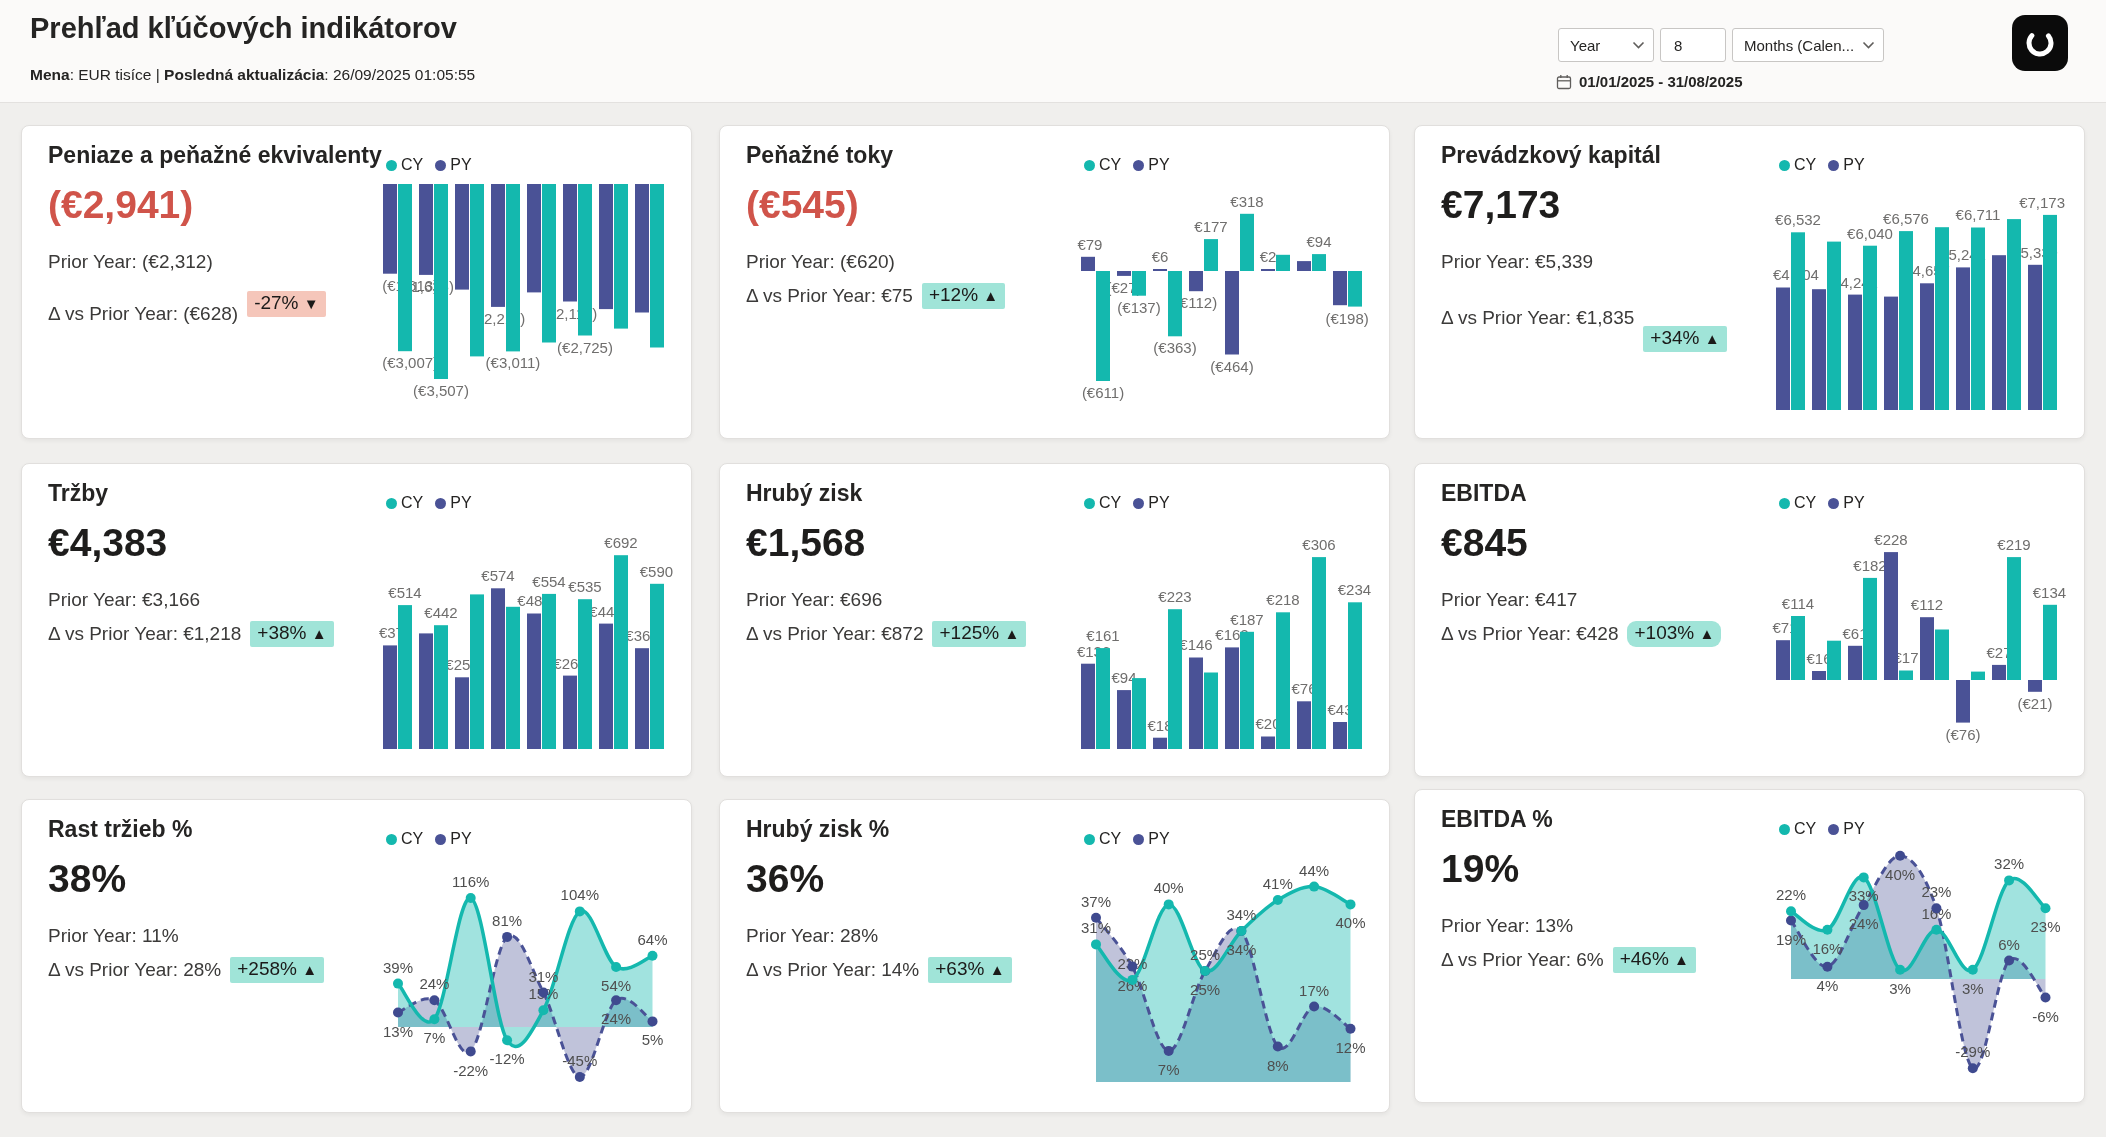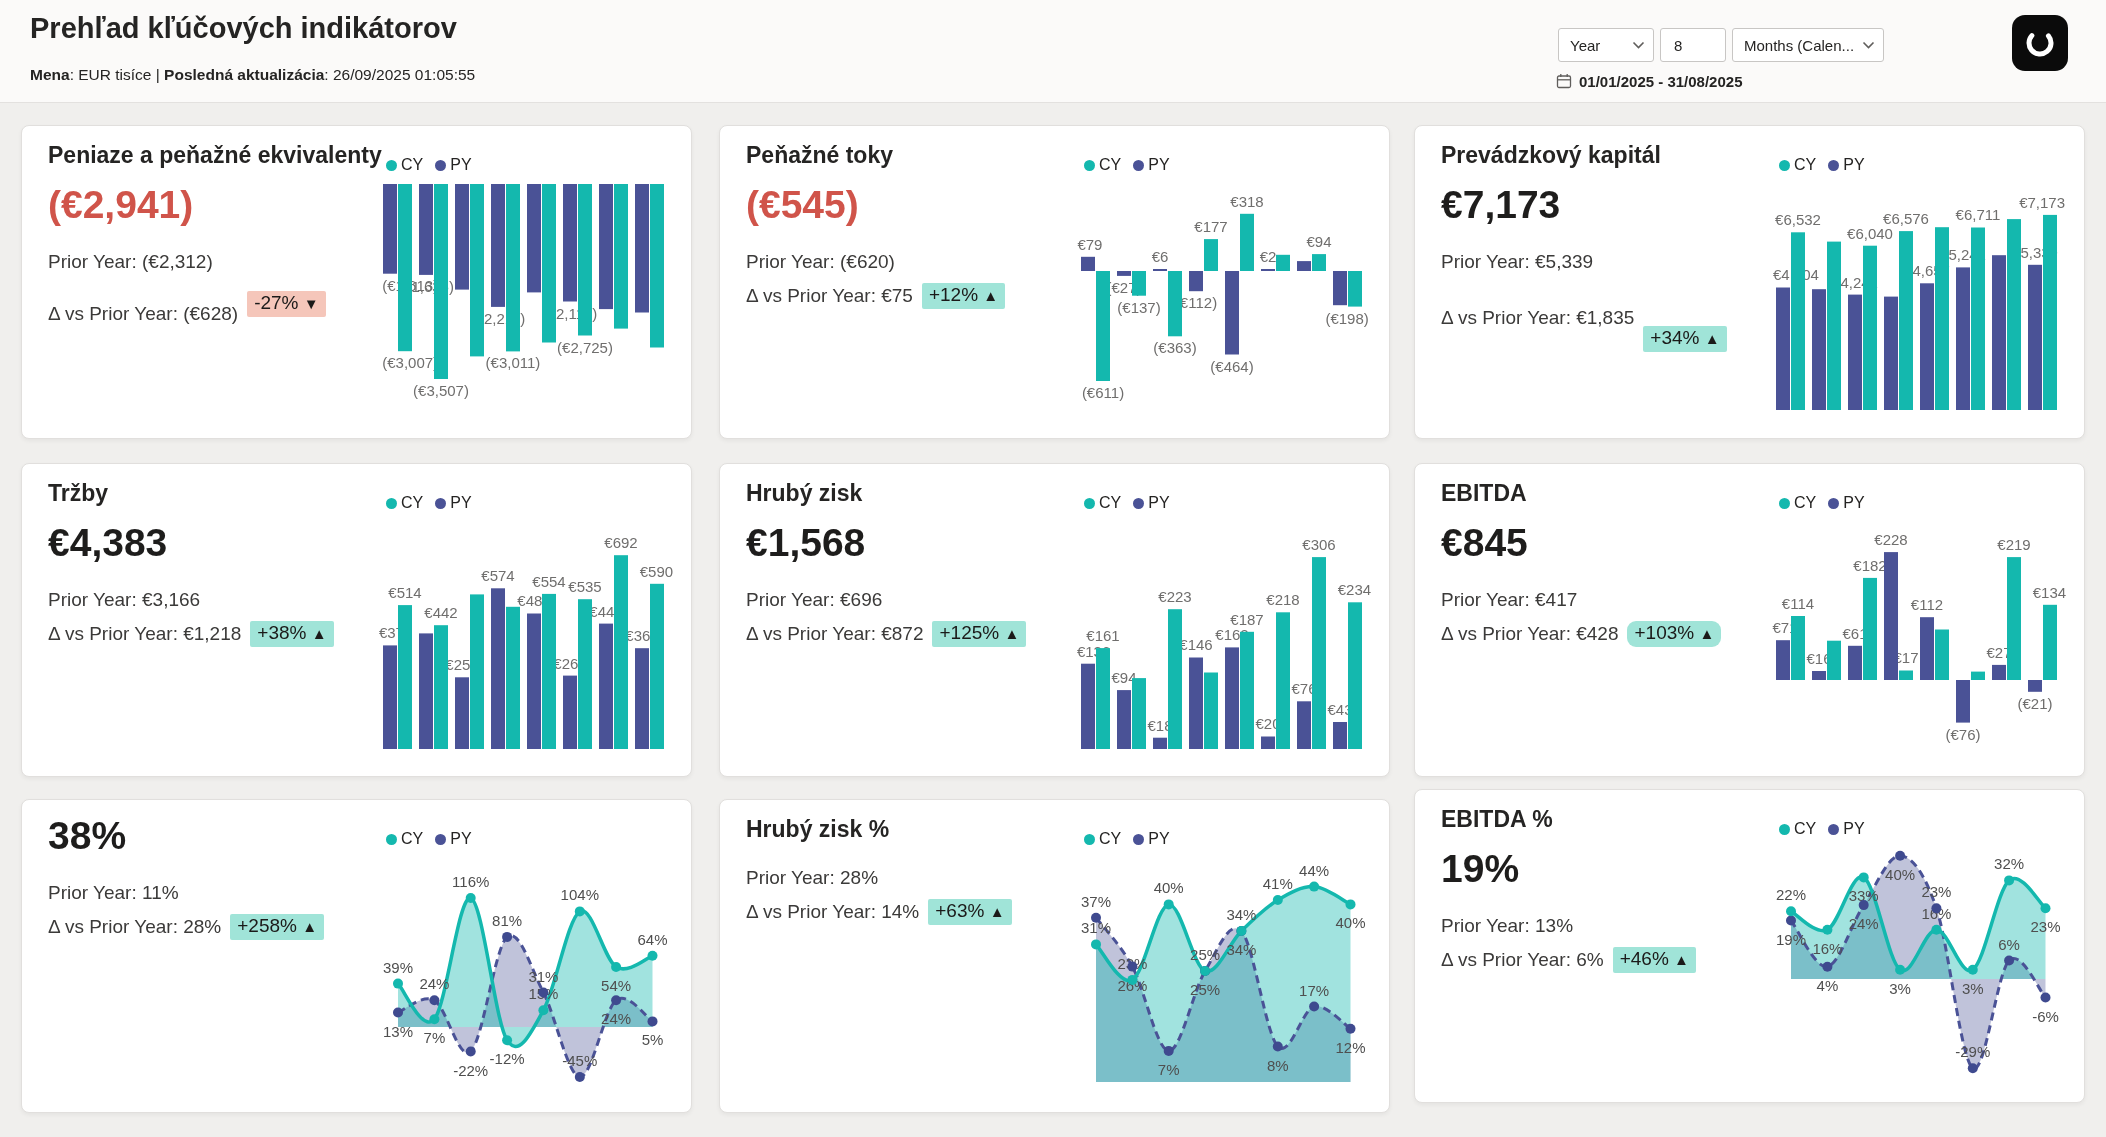--- a/index.html
+++ b/index.html
@@ -3,21 +3,21 @@
 <meta charset="utf-8">
 <style>
   html,body{margin:0;padding:0}
   body{width:2106px;height:1137px;background:#F0EFED;font-family:"Liberation Sans",sans-serif;position:relative;overflow:hidden;color:#252423}
   .header{position:absolute;left:0;top:0;width:2106px;height:102px;background:#FBFAF9;border-bottom:1px solid #E3E1DF}
   .page-title{position:absolute;left:30px;top:12px;font-size:29px;font-weight:600;color:#252423}
   .page-sub{position:absolute;left:30px;top:66px;font-size:15.5px;color:#252423}
   .page-sub b{font-weight:700}
   .ctrl{position:absolute;height:34px;background:#fff;border:1px solid #C8C6C4;border-radius:3px;display:flex;align-items:center;padding:0 8px 0 11px;font-size:15px;box-sizing:border-box;justify-content:space-between;cursor:pointer}
   .ctrl input{border:none;outline:none;font-size:15px;width:40px;font-family:inherit;color:#252423;background:transparent}
-  .daterow{position:absolute;left:1556px;top:73px;display:flex;align-items:flex-start;gap:7px;font-size:15px;font-weight:700;color:#252423}
+  .daterow{position:absolute;left:1556px;top:73px;display:flex;align-items:flex-end;gap:7px;font-size:15px;font-weight:700;color:#252423}
   .tile{position:absolute;right:38px;top:15px;width:56px;height:56px;border-radius:13px;background:#0B0B0B;display:flex;align-items:center;justify-content:center;cursor:pointer}
   .card{position:absolute;width:669px;height:312px;background:#fff;border:1px solid #E1DFDD;border-radius:8px;box-shadow:0 2px 4px rgba(0,0,0,.05)}
   .card .ttl{margin:16px 0 0 26px;font-size:23px;font-weight:600;color:#252423;white-space:nowrap}
   .card .val{margin:14px 0 0 26px;font-size:39px;font-weight:700;color:#1E1D1C}
   .card .prior{margin:24px 0 0 26px;font-size:19px;color:#3B3A39}
   .card .delta{margin:10px 0 0 26px;font-size:19px;color:#3B3A39;display:flex;align-items:center;gap:9px}
   .chip{padding:1px 7px 3px 7px;border-radius:2px;white-space:nowrap;color:#1B1A19}
   .chip .arr{font-size:15px}
   .legend{position:absolute;left:364px;top:30px;display:flex;align-items:center;font-size:16px;color:#252423}
   .legend .dot{width:11px;height:11px;border-radius:50%;display:inline-block;margin-right:4px}
@@ -335,20 +335,21 @@
         <rect x="54" y="124.7" width="14" height="39.3" fill="#14B8AE"></rect>
         <rect x="90" y="61.9" width="14" height="102.1" fill="#14B8AE"></rect>
         <rect x="126" y="154.5" width="14" height="9.5" fill="#14B8AE"></rect>
         <rect x="162" y="113.5" width="14" height="50.5" fill="#14B8AE"></rect>
         <rect x="198" y="155.6" width="14" height="8.4" fill="#14B8AE"></rect>
         <rect x="234" y="41.1" width="14" height="122.9" fill="#14B8AE"></rect>
         <rect x="270" y="88.8" width="14" height="75.2" fill="#14B8AE"></rect>
       </svg>
     </div>
     <div class="card" style="left: 21px; top: 799px;">
+      <div class="ttl">Rast tržieb %</div>
       <div class="val">38%</div>
       <div class="prior">Prior Year: 11%</div>
       <div class="delta">
         <b class="" style="font-weight: 400;">Δ vs Prior Year: 28%</b>
         <div class="chip" style="background: rgb(160, 228, 216);"><span>+258% </span><span class="arr">▲</span></div>
       </div>
       <div class="legend">
         <span class="dot" style="background: rgb(20, 184, 174);"></span>
         <span>CY</span>
         <span class="sp"></span>
@@ -389,20 +390,21 @@
         <circle cx="90.7" cy="46" r="5" fill="#14B8AE"></circle>
         <circle cx="127.1" cy="188.3" r="5" fill="#14B8AE"></circle>
         <circle cx="163.4" cy="158.3" r="5" fill="#14B8AE"></circle>
         <circle cx="199.8" cy="59.4" r="5" fill="#14B8AE"></circle>
         <circle cx="236.1" cy="115" r="5" fill="#14B8AE"></circle>
         <circle cx="272.5" cy="103.8" r="5" fill="#14B8AE"></circle>
       </svg>
     </div>
     <div class="card" style="left: 719px; top: 799px;">
       <div class="ttl">Hrubý zisk %</div>
+      <div class="val">36%</div>
       <div class="prior">Prior Year: 28%</div>
       <div class="delta">
         <b class="" style="font-weight: 400;">Δ vs Prior Year: 14%</b>
         <div class="chip" style="background: rgb(160, 228, 216);"><span>+63% </span><span class="arr">▲</span></div>
       </div>
       <div class="legend">
         <span class="dot" style="background: rgb(20, 184, 174);"></span>
         <span>CY</span>
         <span class="sp"></span>
         <span class="dot" style="background: rgb(74, 82, 150);"></span>

